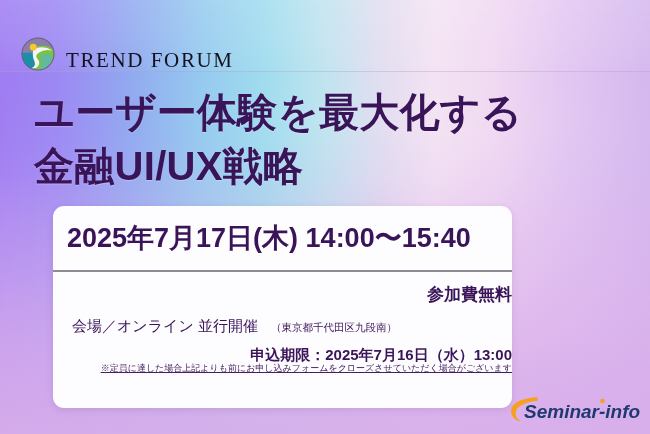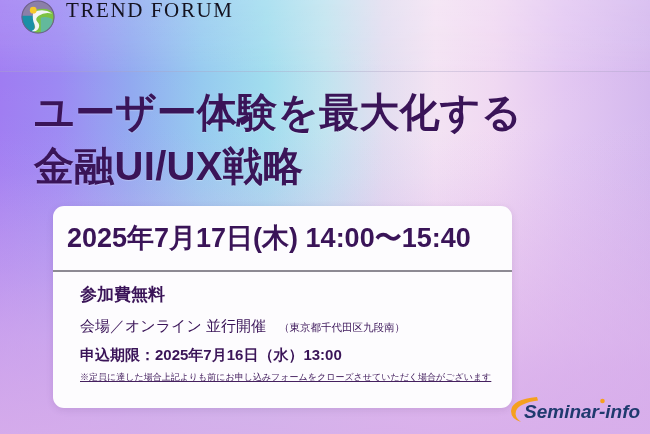--- a/index.html
+++ b/index.html
@@ -60,21 +60,21 @@
     z-index: 3;
     background: linear-gradient(to bottom,
       rgba(255,255,255,0.16) 0%,
       rgba(255,255,255,0.10) 60%,
       rgba(255,255,255,0.03) 100%);
     border-bottom: 1px solid rgba(140,130,175,0.28);
     box-sizing: border-box;
   }
   .header-inner {
     display: flex;
-    align-items: flex-start;
+    align-items: flex-end;
     height: 100%;
     padding-left: 21px;
   }
   .brand-logo {
     width: 34px;
     height: 34px;
     flex: 0 0 34px;
     margin-right: 11px;
     display: block;
   }
@@ -128,21 +128,22 @@
   }
   .card-date {
     font-size: 27px;
     font-weight: 700;
     color: #3a1458;
     letter-spacing: 0px;
     white-space: nowrap;
     line-height: 1;
   }
   .card-body {
-    padding: 14px 0 0 27px;
+    padding: 14px 0 0 19px;
+    text-align: right;
   }
   .fee {
     font-size: 17px;
     font-weight: 700;
     color: #3a1458;
     line-height: 1;
     margin-bottom: 15px;
   }
   .venue-row {
     display: flex;
@@ -161,21 +162,21 @@
     font-weight: 400;
     color: #3a1458;
     margin-left: 13px;
     white-space: nowrap;
   }
   .deadline {
     font-size: 15px;
     font-weight: 700;
     color: #3a1458;
     line-height: 1;
-    margin-bottom: 10px;
+    margin-bottom: 1px;
     white-space: nowrap;
   }
   .note {
     font-size: 9px;
     font-weight: 400;
     color: #45205f;
     line-height: 1.2;
     white-space: nowrap;
     text-decoration: underline;
   }

